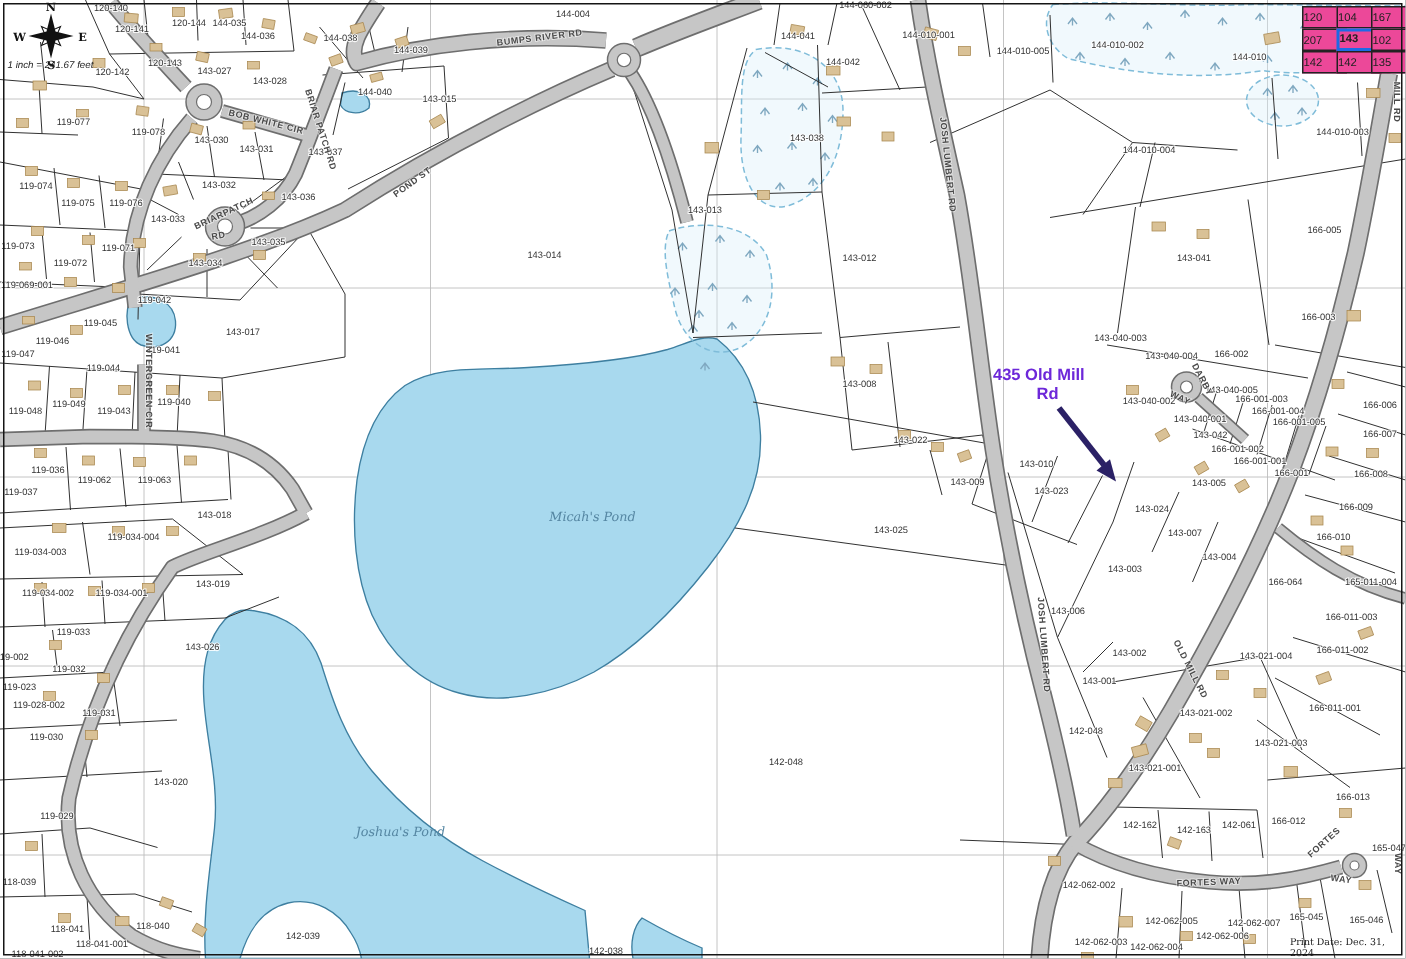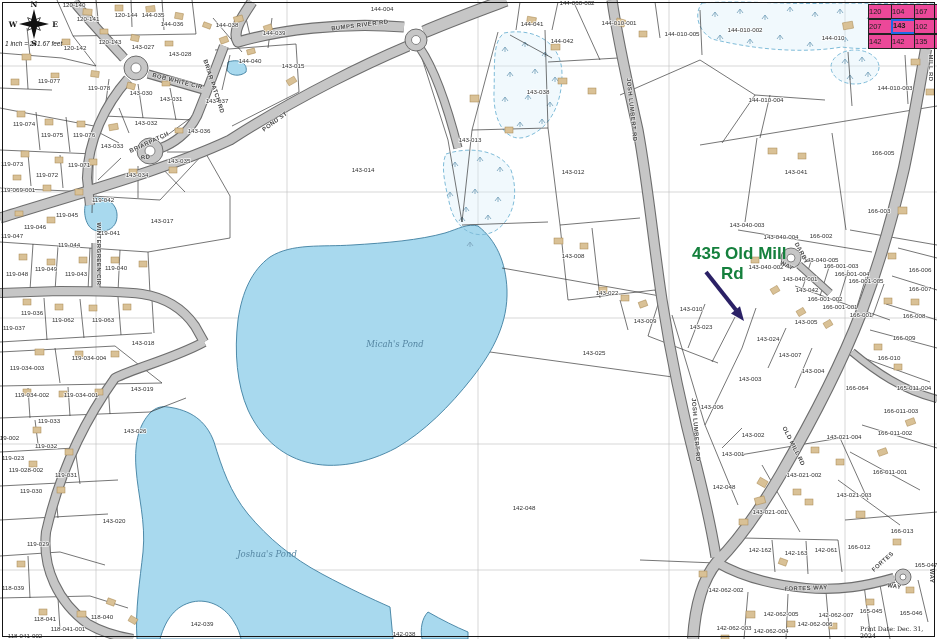--- a/index.html
+++ b/index.html
@@ -7,21 +7,21 @@
          font-family:"Liberation Sans",sans-serif;}
   .frame{position:absolute;left:2px;top:2px;right:2px;bottom:2px;border:1.6px solid #151515;
          pointer-events:none;z-index:30;}
   svg#map{position:absolute;left:0;top:0;z-index:1;}
   .plbl{font-size:6.2px;fill:#333;paint-order:stroke;stroke:rgba(255,255,255,.85);stroke-width:1.4px;}
   .rlbl{font-size:6px;font-weight:700;fill:#4a4a4a;letter-spacing:.4px;
         paint-order:stroke;stroke:rgba(255,255,255,.55);stroke-width:1.2px;}
   .wlbl{font-family:"DejaVu Serif",serif;font-style:italic;font-size:8.5px;fill:#5687a3;}
   .cmp{font-family:"DejaVu Serif",serif;font-weight:bold;font-size:7.5px;fill:#111;}
   #annotation{position:absolute;left:662px;top:244px;width:110px;z-index:20;
-              font-weight:bold;font-size:17px;line-height:1.15;color:#15803d;padding-left:30px;}
+              font-weight:bold;font-size:11px;line-height:1.15;color:#6d28d9;}
   #annotation .l2{margin-left:29px;}
   #scale{position:absolute;left:5px;top:40px;z-index:20;font-family:Liberation Sans, sans-serif;
          font-style:italic;font-size:6.5px;color:#222;}
   #printdate{position:absolute;left:860px;top:625px;z-index:20;font-family:"DejaVu Serif",serif;
              font-size:6.3px;color:#222;}
   #indexgrid{position:absolute;left:868px;top:4px;z-index:25;display:grid;
              grid-template-columns:23px 23px 23px;}
   #indexgrid .cell{box-sizing:border-box;width:30px;height:15px;border:1px solid #222;
                    background:#ec4899;font-size:7.5px;line-height:13px;color:#222;}
   #indexgrid .hl{border:2.4px solid #1d6ae5;line-height:10px;font-weight:bold;}

